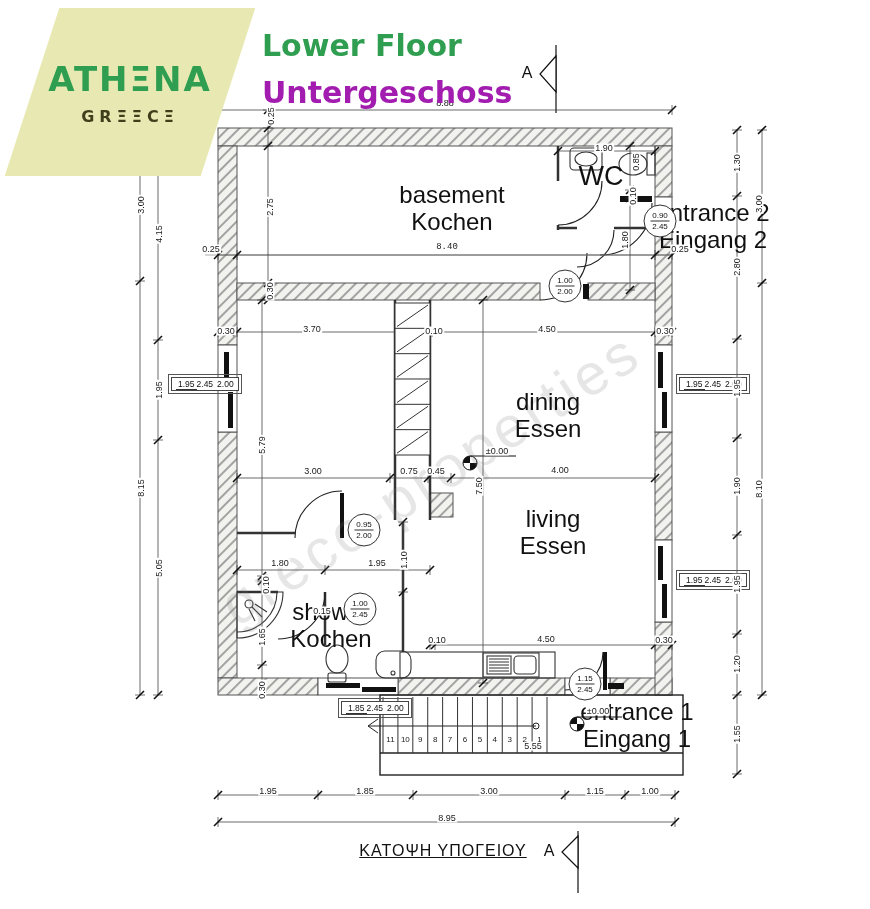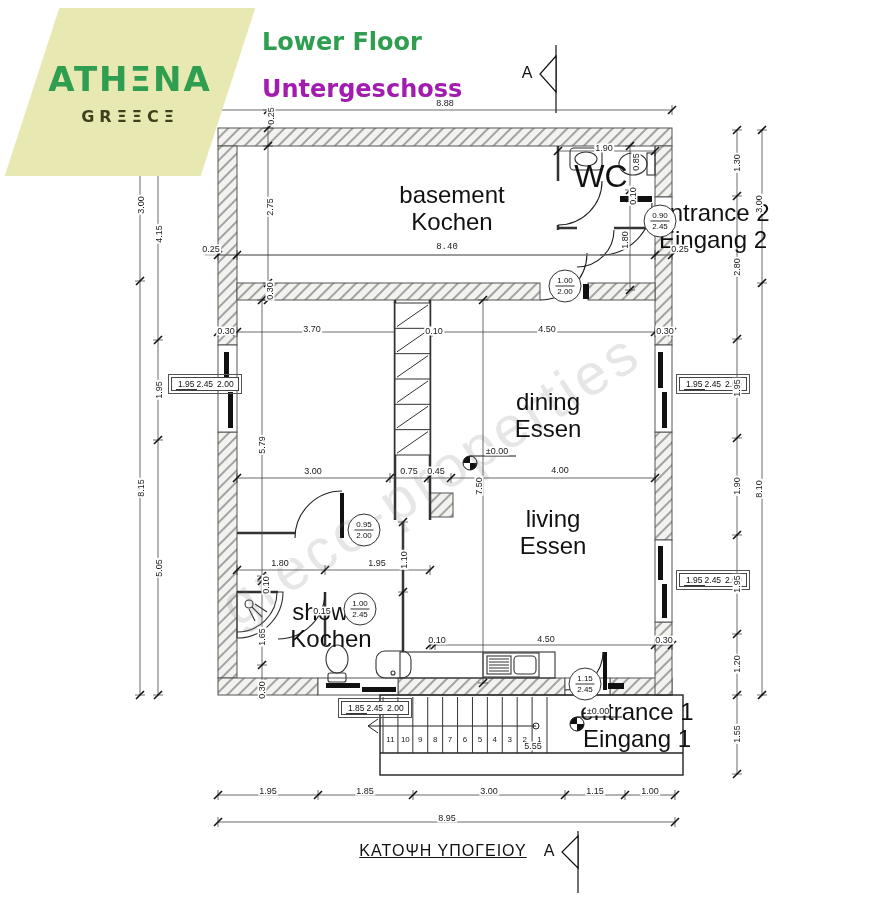--- a/index.html
+++ b/index.html
@@ -5,21 +5,21 @@
   html,body{margin:0;padding:0;background:#fff}
   .canvas{position:relative;width:870px;height:909px;background:#fff;overflow:hidden;
           font-family:"Liberation Sans",sans-serif}
   svg{position:absolute;left:0;top:0;z-index:1}
   
   .logo{position:absolute;left:32px;top:8px;width:196px;height:168px;transform:skewX(-18deg);z-index:4}
   .logo-inner{transform:skewX(18deg);width:100%;height:100%;display:flex;flex-direction:column;
               align-items:center;justify-content:center;font-family:"DejaVu Sans",sans-serif}
   .logo-main{font-size:34px;font-weight:bold;letter-spacing:2px}
   .logo-sub{font-size:16px;font-weight:bold;letter-spacing:5px;margin-top:8px}
-  .title-line{position:absolute;font-family:"DejaVu Sans",sans-serif;font-weight:bold;font-size:24px;z-index:4;white-space:nowrap}
+  .title-line{position:absolute;font-family:"DejaVu Sans",sans-serif;font-weight:bold;font-size:30px;z-index:4;white-space:nowrap}
   .area-label{position:absolute;left:648px;top:26px;font-family:"DejaVu Sans",sans-serif;font-weight:bold;font-size:30px;z-index:4}
   
   .lbl{position:absolute;transform:translate(-50%,-50%);font-size:9px;line-height:1;color:#1a1a1a;
        background:#fff;padding:0 1px;white-space:nowrap;z-index:3}
   .lbl.v{transform:translate(-50%,-50%) rotate(-90deg)}
   .lbl.sm{font-size:8px;background:transparent}
   .room{position:absolute;transform:translate(-50%,-50%);text-align:center;font-size:24px;line-height:27px;
         color:#111;white-space:nowrap;z-index:3}
   .room span{display:block}
   .sectA{position:absolute;transform:translate(-50%,-50%);font-size:16px;color:#111;z-index:3}
@@ -355,21 +355,21 @@
   <div class="title-line green-text" style="left: 262px; top: 28px; color: rgb(47, 158, 80);">Lower Floor</div>
   <div class="title-line green-text" style="left: 262px; top: 75px; color: #a21caf;">Untergeschoss</div>
 
   <div class="sectA" style="left:527px;top:73px">A</div>
   <div class="sectA" style="left:549px;top:851px">A</div>
 
   <div class="room" style="left:452px;top:208px">
     <span>basement</span>
       <span>Kochen</span>
     </div>
-  <div class="room" style="left:601px;top:176px;font-size:32px">
+  <div class="room" style="left:601px;top:176px;font-size:27px">
     <span>WC</span>
     </div>
   <div class="room" style="left:713px;top:226px">
     <span>entrance 2</span>
       <span>Eingang 2</span>
     </div>
   <div class="room" style="left:548px;top:415px">
     <span>dining</span>
       <span>Essen</span>
     </div>

